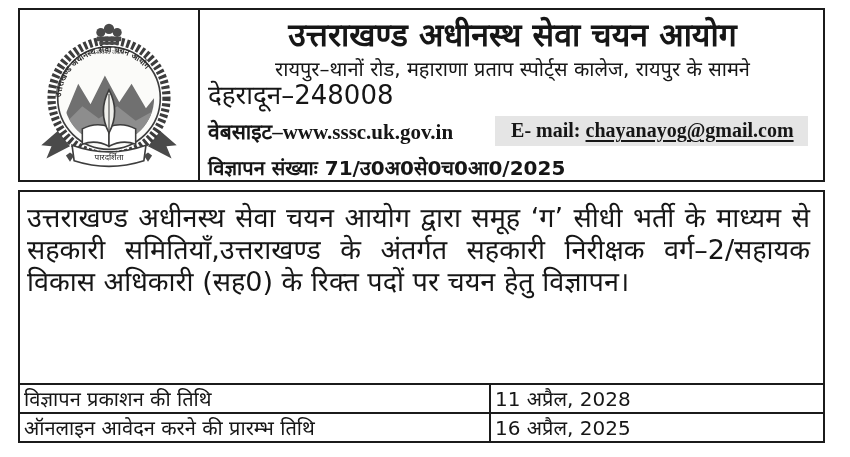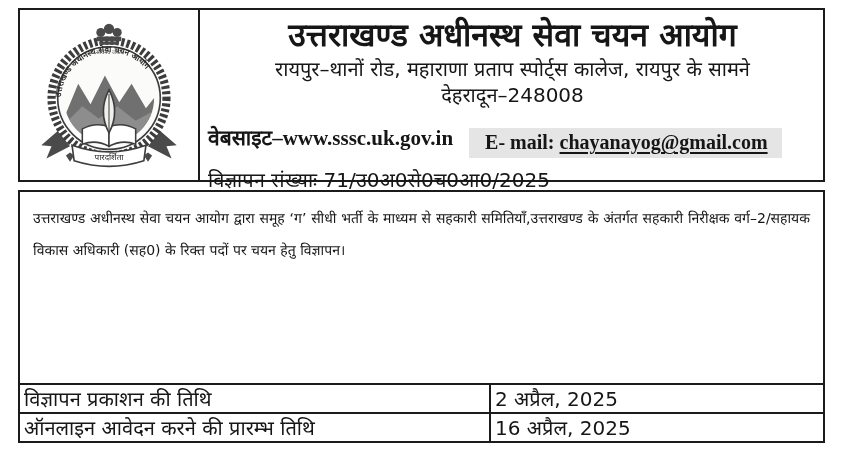--- a/index.html
+++ b/index.html
@@ -5,29 +5,29 @@
   html,body{margin:0;padding:0;background:#ffffff;}
   body{width:850px;height:457px;font-family:"DejaVu Sans",sans-serif;color:#161616;}
   .page{position:relative;width:850px;height:457px;background:#ffffff;overflow:hidden;}
   .box{position:absolute;border:2px solid #1b1b1b;background:#ffffff;box-sizing:content-box;}
   
   .header-box{left:18px;top:8px;width:803px;height:170px;display:flex;}
   .logo-cell{width:178px;border-right:2px solid #1b1b1b;display:flex;align-items:center;justify-content:center;flex:none;}
   .header-right{flex:1;padding:2px 6px 0 8px;min-width:0;}
   .org-title{text-align:center;font-size:32px;font-weight:bold;line-height:42px;margin-top:2px;white-space:nowrap;}
   .org-addr1{text-align:center;font-size:20px;line-height:27px;white-space:nowrap;}
-  .org-addr2{text-align:center;font-size:20px;line-height:25px;}
-  .website-row{display:flex;align-items:center;margin-top:8px;}
+  .org-addr2{text-align:left;font-size:26px;line-height:25px;}
+  .website-row{display:flex;align-items:center;margin-top:8px;gap:26px;}
   .website{font-family:"Liberation Serif",serif;font-weight:bold;font-size:21px;white-space:nowrap;}
-  .email-wrap{background:#e5e5e5;margin-left:16px;padding:3px 14px 4px 16px;font-family:"Liberation Serif",serif;font-weight:bold;font-size:20px;white-space:nowrap;margin-top:12px;}
+  .email-wrap{background:#e5e5e5;margin-left:16px;padding:3px 14px 4px 16px;font-family:"Liberation Serif",serif;font-weight:bold;font-size:20px;white-space:nowrap;}
   .email-link{text-decoration:underline;text-decoration-thickness:2px;text-underline-offset:3px;color:#161616;}
-  .advert-row{display:flex;gap:36px;margin-top:8px;font-size:20px;font-weight:normal;white-space:nowrap;}
+  .advert-row{display:flex;gap:36px;margin-top:8px;font-size:20px;font-weight:bold;white-space:nowrap;}
   
   .notice-box{left:18px;top:190px;width:803px;height:249px;}
-  .notice-par{padding:10px 13px 0 13px;font-size:14px;line-height:32px;text-align:justify;}
+  .notice-par{padding:10px 13px 0 7px;font-size:27px;line-height:32px;text-align:justify;}
   .schedule{position:absolute;left:0;bottom:0;width:100%;border-collapse:collapse;table-layout:fixed;}
   .schedule td{border-top:2px solid #1b1b1b;height:27px;font-size:20px;padding:0 4px;overflow:hidden;white-space:nowrap;}
   .schedule td.label-col{width:461px;border-right:2px solid #1b1b1b;}
   
   .emblem{display:block;}
 </style>
 </head>
 <body>
 
 <div class="page">
@@ -104,21 +104,21 @@
     </div>
   </div>
 
   <div class="box notice-box">
     <div class="notice-par">उत्तराखण्ड अधीनस्थ सेवा चयन आयोग द्वारा समूह ‘ग’ सीधी भर्ती के माध्यम से सहकारी समितियाँ,उत्तराखण्ड के अंतर्गत सहकारी निरीक्षक वर्ग–2/सहायक विकास अधिकारी (सह0) के रिक्त पदों पर चयन हेतु विज्ञापन।</div>
 
     <table class="schedule">
       <tbody>
         <tr>
           <td class="label-col">विज्ञापन प्रकाशन की तिथि</td>
-          <td>2 अप्रैल, 2025</td>
+          <td>11 अप्रैल, 2028</td>
         </tr>
         <tr>
           <td class="label-col">ऑनलाइन आवेदन करने की प्रारम्भ तिथि</td>
           <td>16 अप्रैल, 2025</td>
         </tr>
       </tbody>
     </table>
   </div>
 
 </div>

